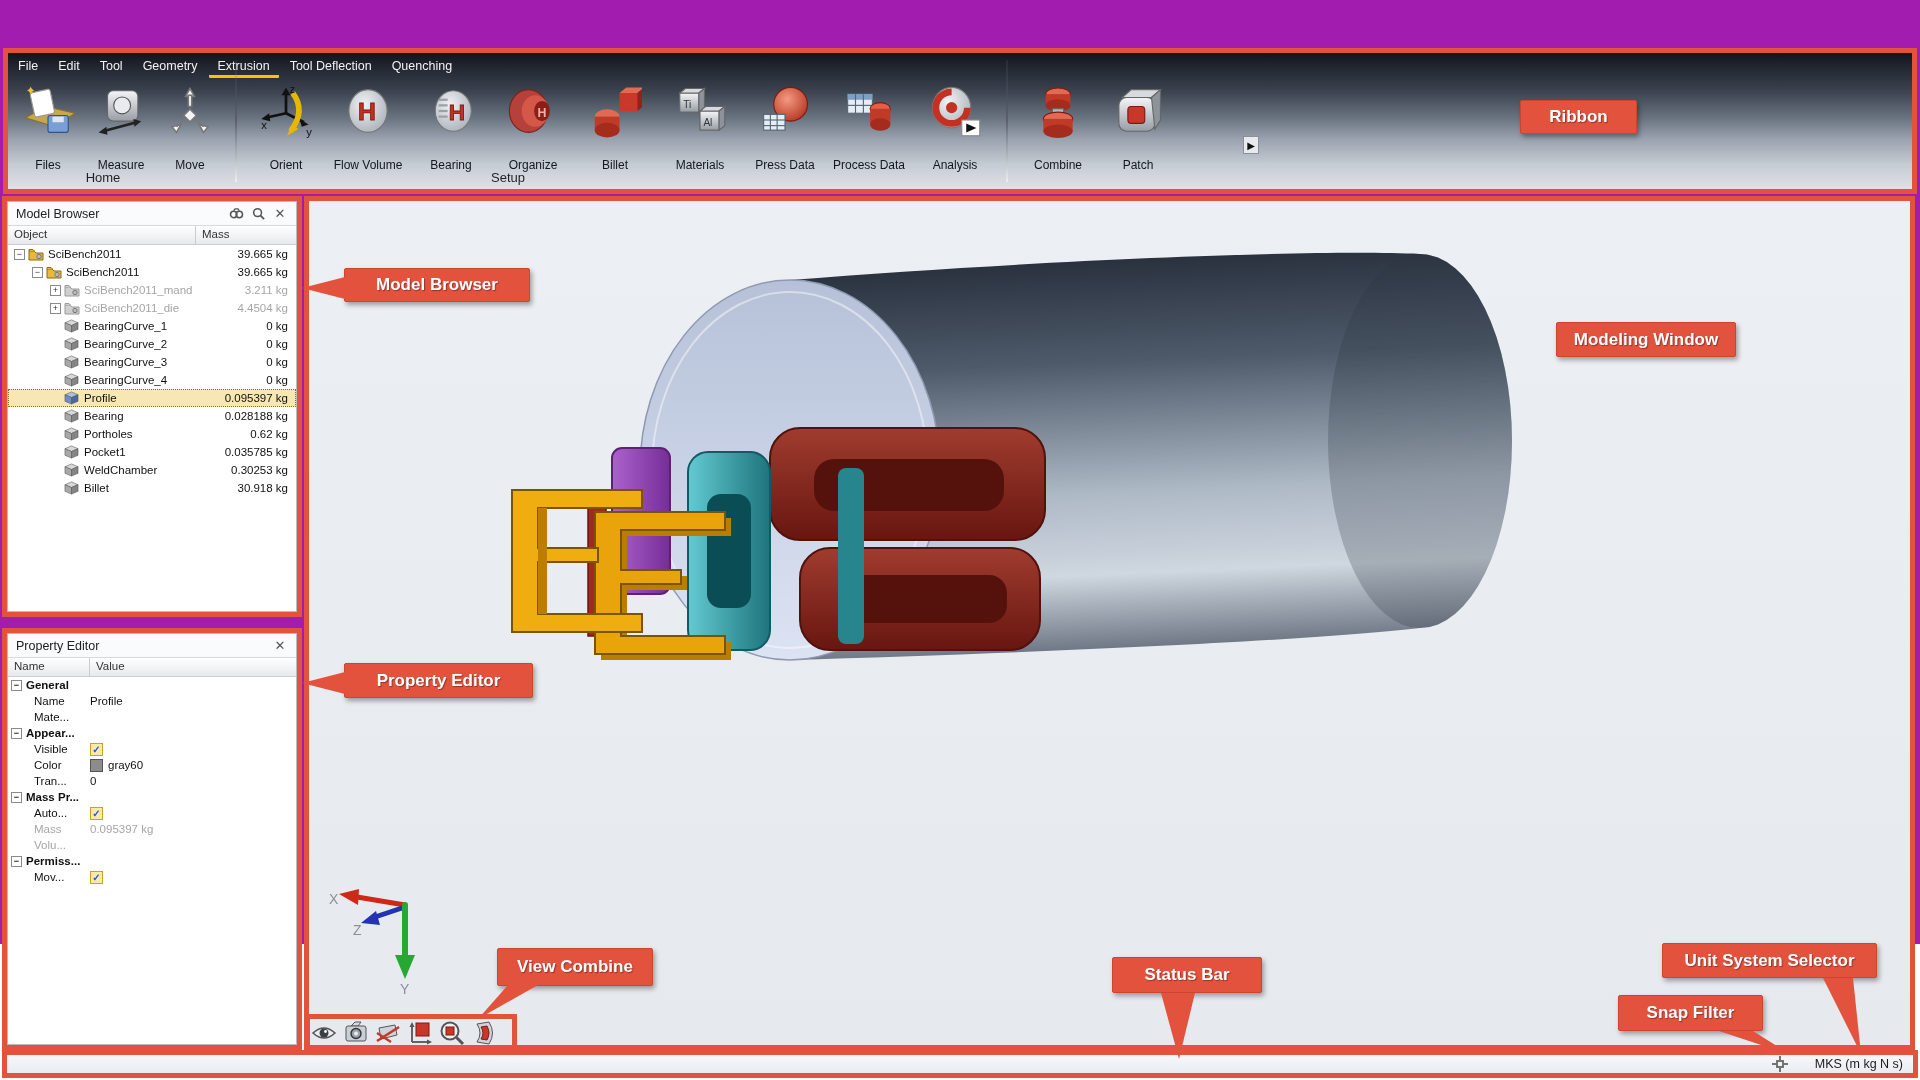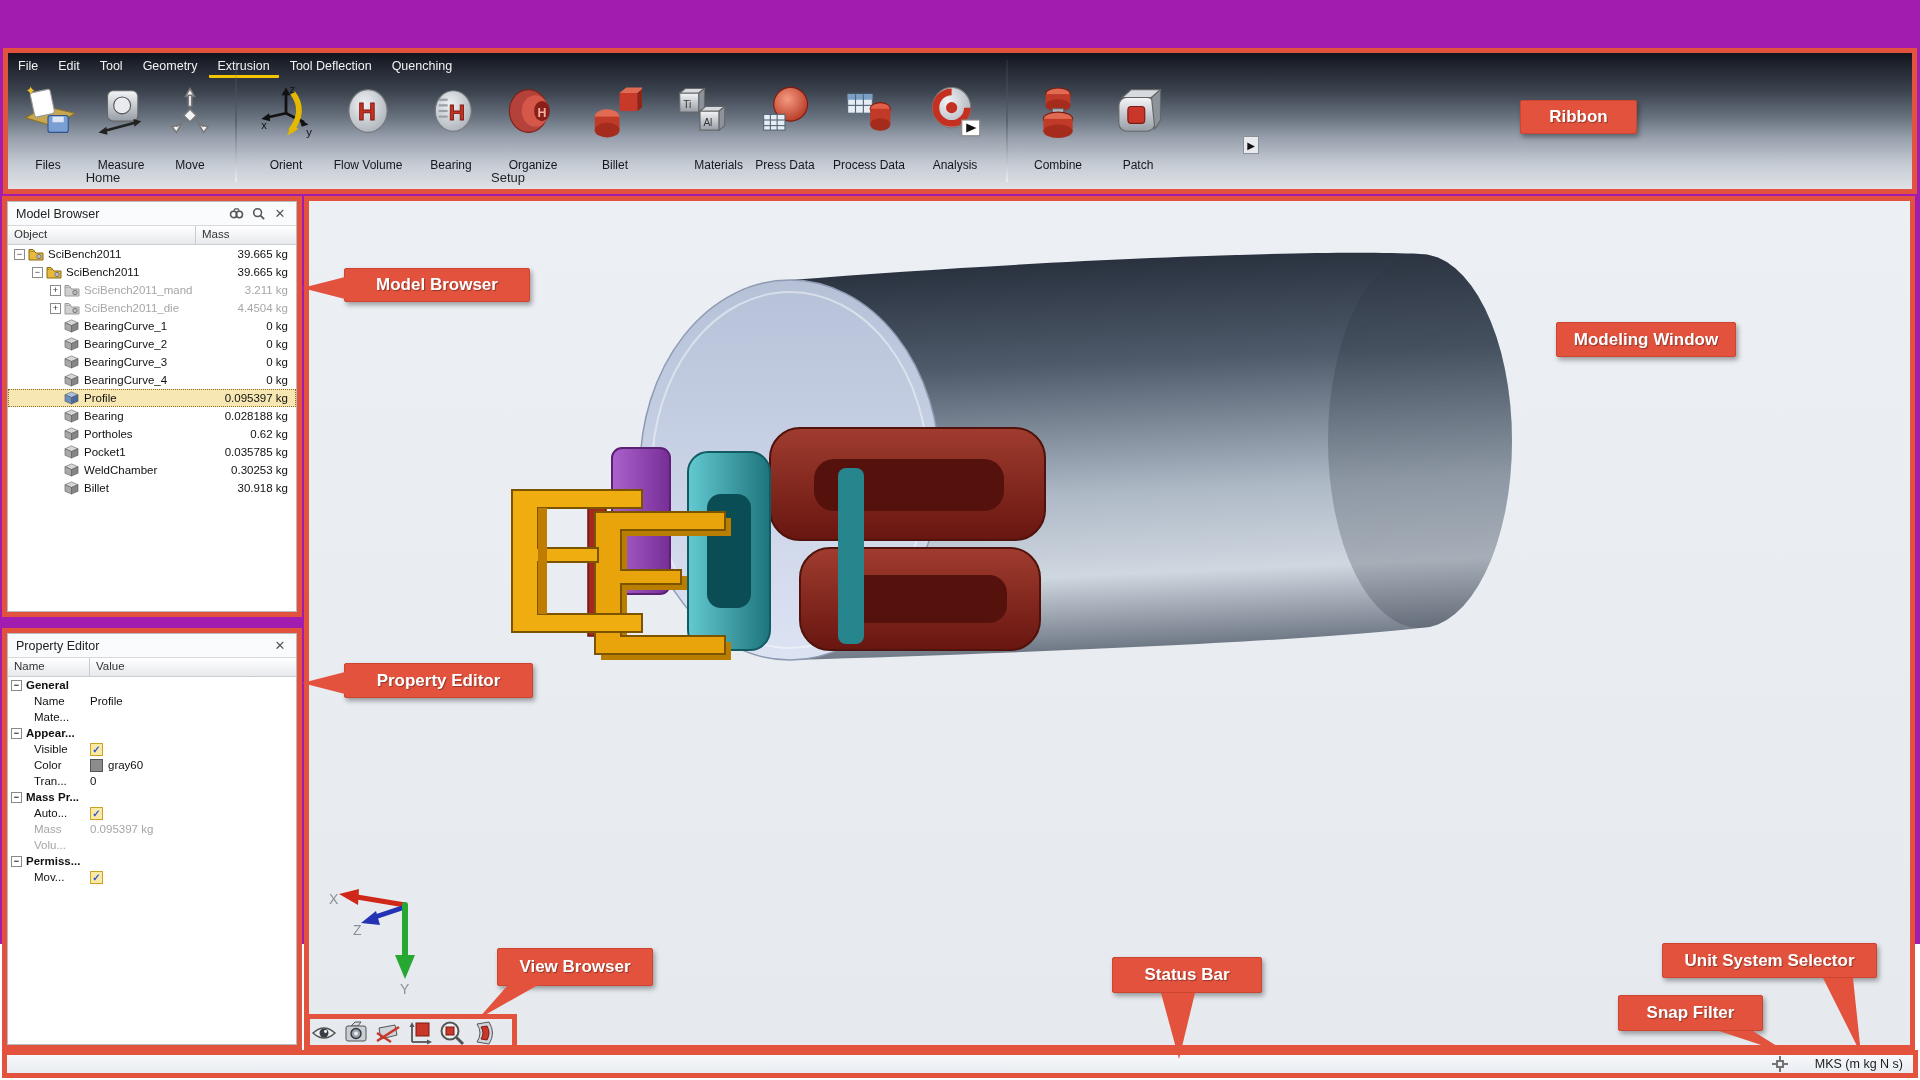--- a/index.html
+++ b/index.html
@@ -240,21 +240,21 @@
           <div class="rb-icon"><svg viewBox="0 0 48 48" width="54" height="54">
               <polygon points="28,8 44,8 44,24 28,24" fill="#c8392a"></polygon>
               <polygon points="28,8 34,3 50,3 44,8" fill="#e06a52"></polygon>
               <polygon points="44,8 50,3 50,19 44,24" fill="#922417"></polygon>
               <ellipse cx="17" cy="29" rx="11" ry="6.5" fill="#e06a52"></ellipse>
               <rect x="6" y="29" width="22" height="12" fill="#c03a28"></rect>
               <ellipse cx="17" cy="41" rx="11" ry="6.5" fill="#a52b1c"></ellipse>
             </svg></div>
                    <div class="rb-label">Billet</div>
         </div>
-        <div class="ribbon-btn" style="left: 654px; text-align: right;">
+        <div class="ribbon-btn" style="left: 654px;">
           <div class="rb-icon"><svg viewBox="0 0 48 48" width="54" height="54">
               <rect x="6" y="8" width="17" height="17" fill="url(#gmetal)" stroke="#666"></rect>
               <polygon points="6,8 11,4 28,4 23,8" fill="#d7dadf" stroke="#666"></polygon>
               <polygon points="23,8 28,4 28,21 23,25" fill="#8d939b" stroke="#666"></polygon>
               <text x="9" y="21" font-size="9" fill="#333">Ti</text>
               <rect x="24" y="24" width="17" height="17" fill="url(#gmetal)" stroke="#666"></rect>
               <polygon points="24,24 29,20 46,20 41,24" fill="#d7dadf" stroke="#666"></polygon>
               <polygon points="41,24 46,20 46,37 41,41" fill="#8d939b" stroke="#666"></polygon>
               <text x="27" y="37" font-size="9" fill="#333">Al</text>
             </svg></div>
@@ -738,21 +738,21 @@
   <div class="callout" id="co-mw">
     <span>Modeling Window</span>
   </div>
   <div class="callout" id="co-pe">
     <span>Property Editor</span>
     <svg class="tail" style="left:-43px; top:6px" width="44" height="36">
         <polygon points="43,2 43,24 0,13"></polygon>
       </svg>
   </div>
   <div class="callout" id="co-vc">
-    <span>View Browser</span>
+    <span>View Combine</span>
     <svg class="tail" style="left:-24px; top:36px" width="70" height="36">
         <polygon points="34,0 64,0 4,34"></polygon>
       </svg>
   </div>
   <div class="callout" id="co-sb">
     <span>Status Bar</span>
     <svg class="tail" style="left:40px; top:35px" width="50" height="68">
         <polygon points="8,0 42,0 26,66"></polygon>
       </svg>
   </div>

